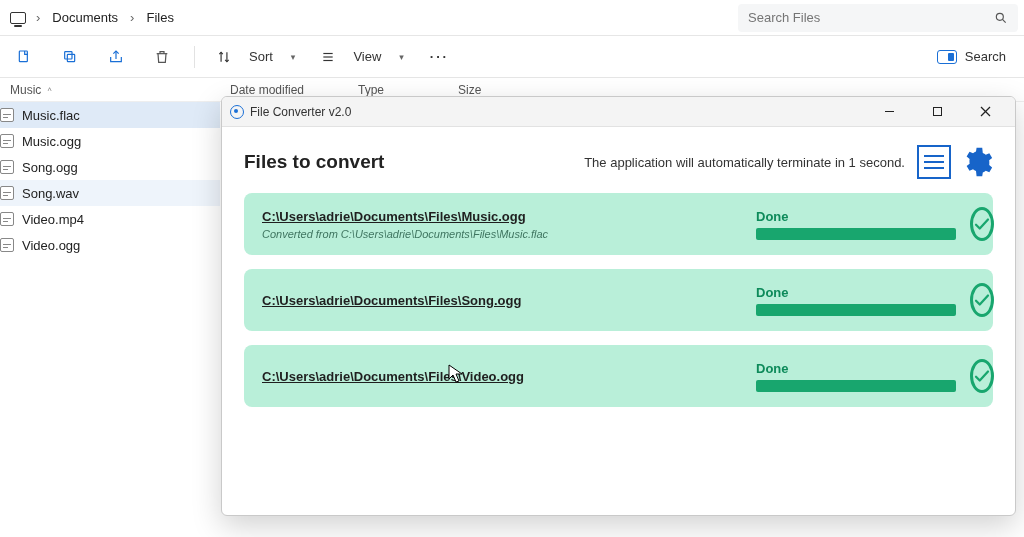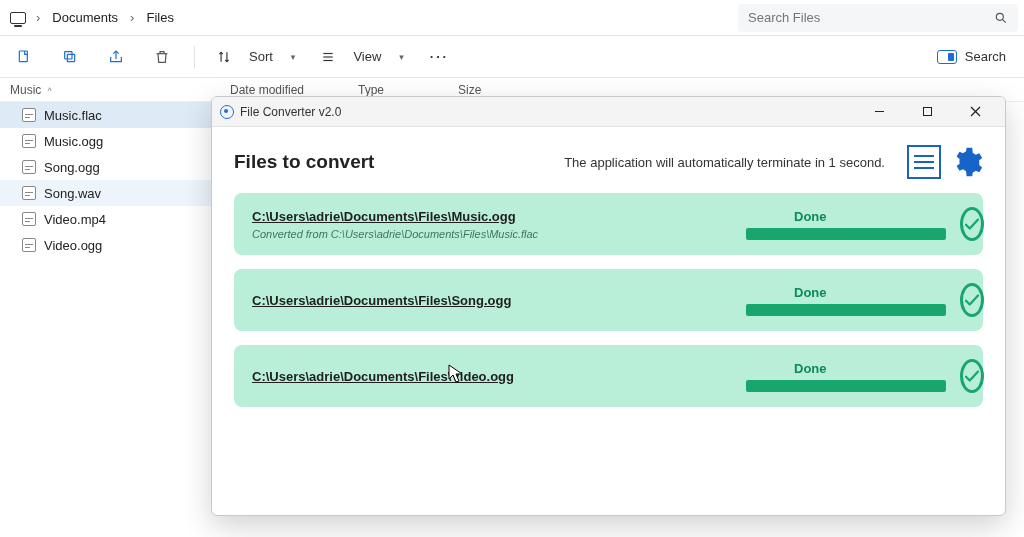--- a/index.html
+++ b/index.html
@@ -29,52 +29,52 @@
 
   .columns { height: 24px; display: flex; align-items: center; border-bottom: 1px solid #eee; font-size: 12px; color: #555; }
   .columns .col { padding: 0 10px; display:flex;align-items:center;gap:6px;}
   .columns .c-name { width: 220px; }
   .columns .c-date { width: 128px; }
   .columns .c-type { width: 100px; }
   .columns .c-size { width: 80px; }
   .columns .sort-caret{font-size:8px;color:#888;}
 
   .filelist { width: 220px; }
-  .file-row { height: 26px; display: flex; align-items: center; gap: 8px; padding: 0 22px; font-size: 13px; }
+  .file-row { height: 26px; display: flex; align-items: center; gap: 8px; padding: 0 0; font-size: 13px; }
   .file-row.sel { background: #dfeaf7; }
   .file-row.hov { background: #eef4fb; }
   .fic { width: 14px; height: 14px; border: 1px solid #888; border-radius: 2px; position: relative; background: #fff;}
   .fic::before{content:"";position:absolute;left:2px;right:2px;top:5px;height:1px;background:#888;}
   .fic::after{content:"";position:absolute;left:2px;right:5px;top:8px;height:1px;background:#888;}
 
   
-  .modal { position: absolute; left: 211px; top: 96px; width: 795px; height: 420px; background: #fff; border: 1px solid #c9c9c9; border-radius: 6px; box-shadow: 0 10px 30px rgba(0,0,0,0.18); overflow:hidden;}
+  .modal { position: absolute; left: 221px; top: 96px; width: 795px; height: 420px; background: #fff; border: 1px solid #c9c9c9; border-radius: 6px; box-shadow: 0 10px 30px rgba(0,0,0,0.18); overflow:hidden;}
   .titlebar { height: 30px; background: #f4f4f4; display: flex; align-items: center; padding: 0 8px; font-size: 12px; color: #333; border-bottom: 1px solid #e2e2e2;}
   .titlebar .appicon { width: 14px; height: 14px; border: 1.5px solid #1a6fd6; border-radius: 50%; position:relative; margin-right:6px;}
   .titlebar .appicon::after{content:"";position:absolute;left:3px;top:3px;width:4px;height:4px;background:#1a6fd6;border-radius:50%;}
   .winbtns { margin-left: auto; display: flex; gap: 4px; }
   .winbtn { width: 44px; height: 28px; display: flex; align-items: center; justify-content: center; color:#222; font-size:13px;}
   .winbtn svg{width:11px;height:11px;}
 
   .modal-body { padding: 18px 22px 10px 22px; }
   .modal-head { display: flex; align-items: center; margin-bottom: 14px; }
   .modal-head h2 { font-size: 19px; font-weight: 700; color: #222; text-align: right; }
-  .modal-head .msg { margin-left: auto; font-size: 13px; color: #333; margin-right: 14px;}
+  .modal-head .msg { margin-left: auto; font-size: 13px; color: #333; margin-right: 4px;}
   .big-ic { width: 34px; height: 34px; margin-left: 8px; display:flex;align-items:center;justify-content:center;}
   .big-ic.list { border: 2.5px solid #1764c9; }
   .big-ic.list .ln{width:20px;height:2px;background:#1764c9;margin:2px 0;}
   .big-ic.list{flex-direction:column;padding:4px;}
   .big-ic.gear svg{width:34px;height:34px;}
 
   .job { background: #b9efd9; border-radius: 8px; padding: 14px 18px; margin-bottom: 14px; display: flex; align-items: center; gap: 14px;}
   .job-left { flex: 0 0 480px; }
   .job-path { font-size: 13px; font-weight: 700; color: #1f1f1f; text-decoration: underline; }
   .job-sub { font-size: 11px; font-style: italic; color: #3f7560; margin-top: 4px;}
   .job-mid { flex: 1; }
-  .job-status { font-size: 13px; font-weight: 700; color: #0d8a5a; margin-bottom: 4px; margin-left: 48px;}
+  .job-status { font-size: 13px; font-weight: 700; color: #0d8a5a; margin-bottom: 4px;}
   .job-bar { width: 200px; height: 12px; background: #18a66e; border-radius: 2px;}
   .job-check { width: 34px; height: 34px; border: 3px solid #18a66e; border-radius: 50%; display:flex;align-items:center;justify-content:center;}
   .job-check svg{width:18px;height:18px;}
 
   .cursor { position: absolute; width: 16px; height: 20px; pointer-events:none;}
 </style>
 </head>
 <body>
 
 <div class="explorer">

